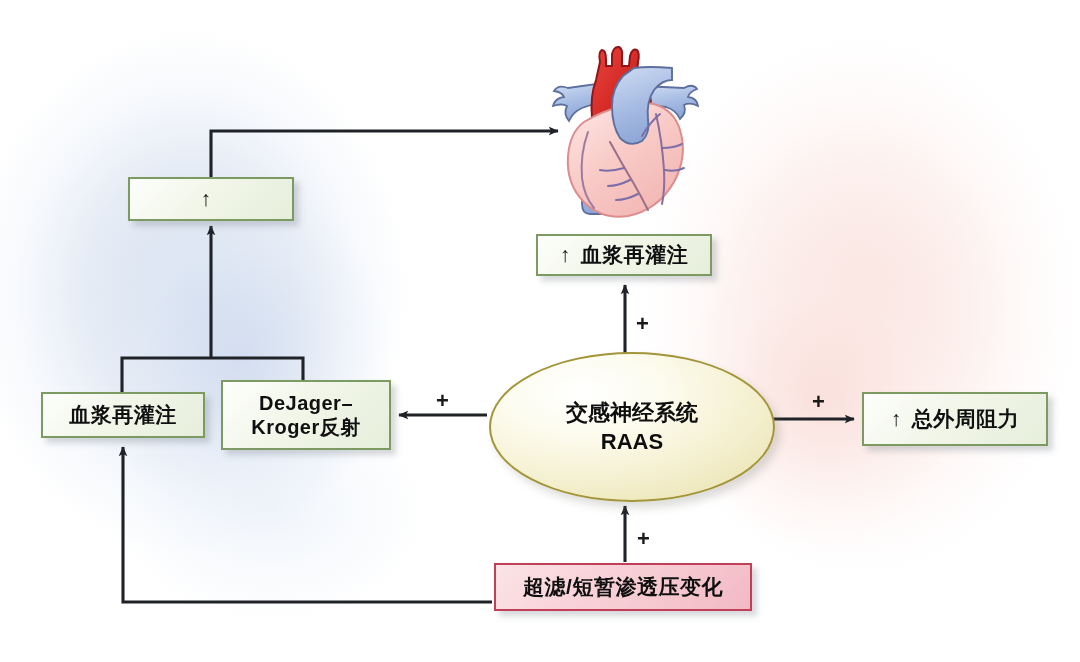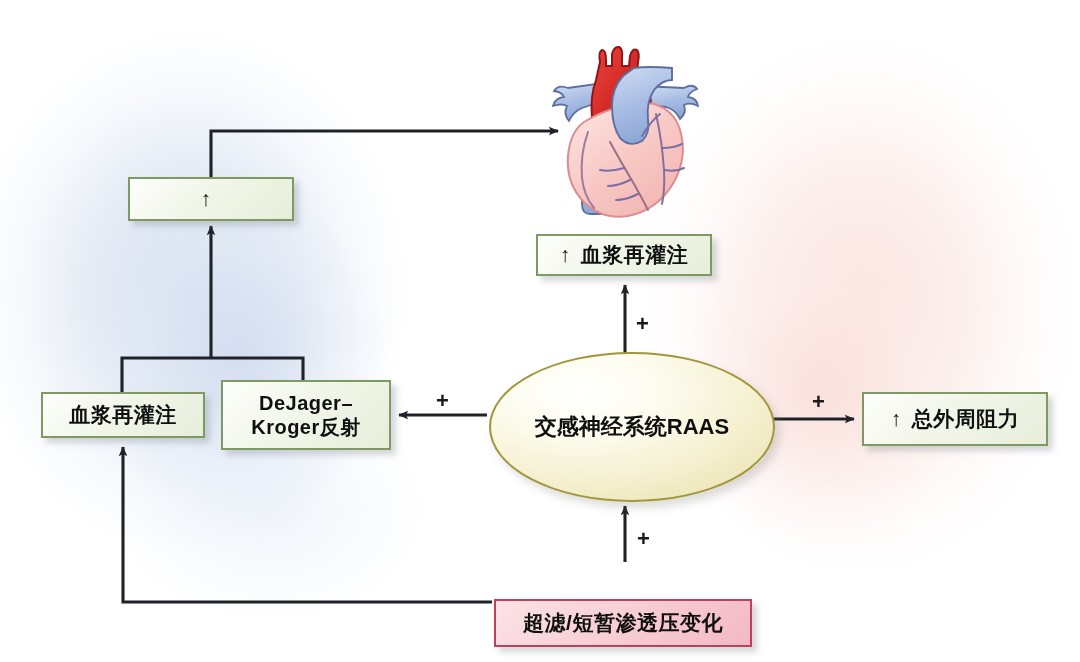--- a/index.html
+++ b/index.html
@@ -96,21 +96,20 @@
     letter-spacing: 0.5px;
     box-shadow: 5px 5px 6px rgba(120,125,135,0.30);
   }
   .node.green {
     border: 2px solid #7d9a62;
     background: linear-gradient(135deg, #fdfefb 0%, #f2f6e9 45%, #e6eedb 100%);
   }
   .node.pink {
     border: 2px solid #c0405a;
     background: linear-gradient(135deg, #fbe3e6 0%, #f7ccd3 55%, #f2b9c4 100%);
-    margin-top: 36px;
   }
   .node .arrow-up {
     font-weight: normal;
     margin-right: 10px;
     font-size: 21px;
     line-height: 1;
     position: relative;
     top: -1px;
   }
 
@@ -127,21 +126,21 @@
     left: 489px;
     top: 352px;
     width: 282px;
     height: 146px;
     border-radius: 50%;
     border: 2px solid #a39539;
     background: radial-gradient(ellipse 78% 78% at 32% 26%,
                 #ffffff 0%, #fdfcf0 34%, #f7f3d8 68%, #efe9bf 100%);
     box-shadow: 5px 6px 9px rgba(120,120,110,0.25);
     display: flex;
-    flex-direction: row;
+    flex-direction: column;
     align-items: center;
     justify-content: center;
     font-weight: bold;
     color: #0e0e0e;
     line-height: 1.32;
   }
   #node-ellipse .ell-line { font-size: 22px; }
 
   
   .plus {

